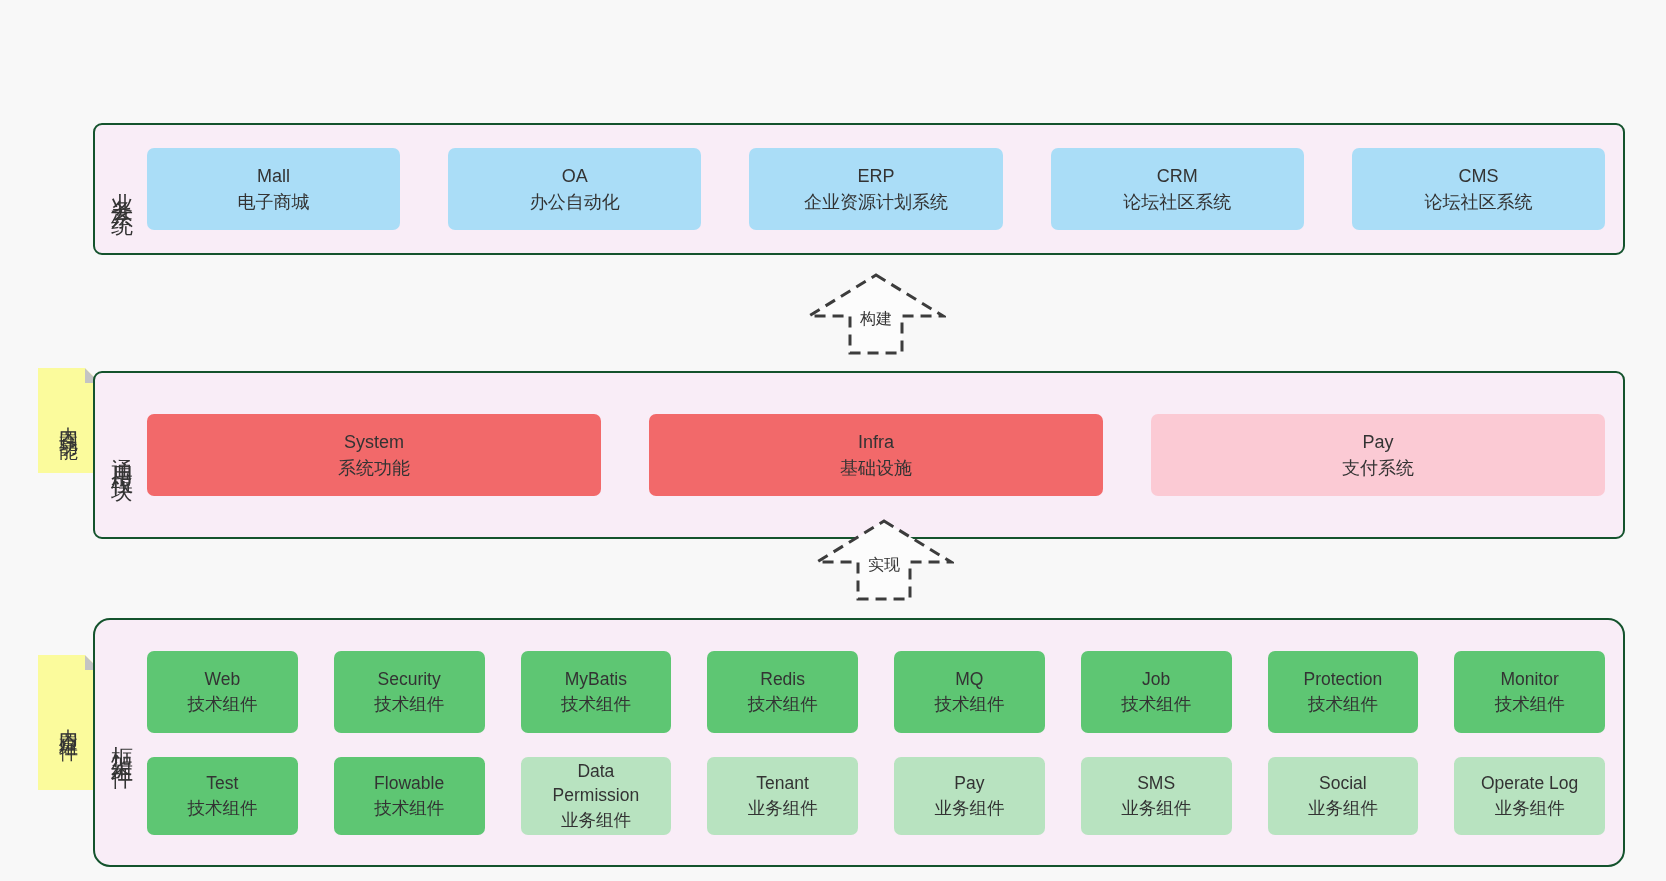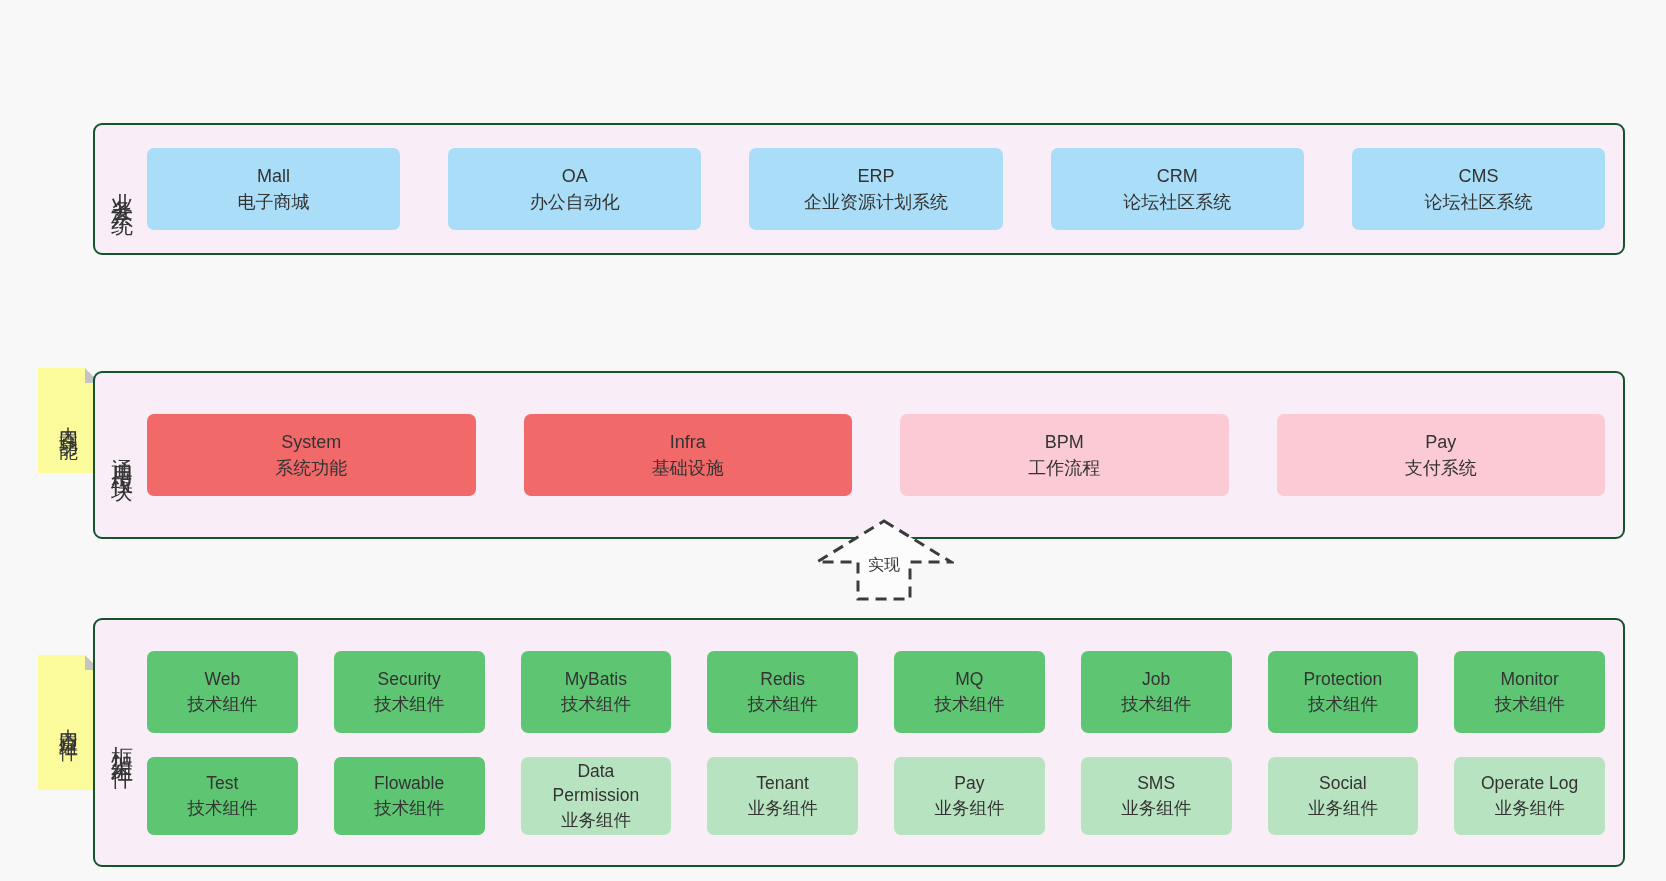--- a/index.html
+++ b/index.html
@@ -22,21 +22,21 @@
     border:2px solid #14532d;
     border-radius:9px;
     box-sizing:border-box;
     display:flex;
     align-items:center;
     padding:0 18px 0 16px;
     z-index:2;
   }
   .panel-top{top:123px;height:132px;}
   .panel-mid{top:371px;height:168px;}
-  .panel-bot{top:618px;height:249px;}
+  .panel-bot{top:618px;height:249px;border-radius:17px;}
   .vlabel{
     writing-mode:vertical-lr;
     text-orientation:upright;
     font-size:22px;
     letter-spacing:7px;
     line-height:1;
     color:#333;
     margin-right:14px;
     white-space:nowrap;
     flex:0 0 auto;
@@ -157,36 +157,38 @@
         <div class="bt" data-name="box-title">CRM</div>
         <div class="bs" data-name="box-subtitle">论坛社区系统</div>
       </div>
       <div class="box blue" data-name="box-cms">
         <div class="bt" data-name="box-title">CMS</div>
         <div class="bs" data-name="box-subtitle">论坛社区系统</div>
       </div>
     </div>
   </section>
 
+  <div class="arrowWrap arrow-1" data-name="arrow-build">
+    <svg width="140" height="84" viewBox="0 0 140 84" data-name="up-arrow-icon">
+      <polygon points="70,3 137,44 96,44 96,81 44,81 44,44 3,44" fill="#fcfcfc" stroke="#3c3c3c" stroke-width="3" stroke-dasharray="11 7"></polygon>
+    </svg>
+    <span class="arrow-label" data-name="arrow-build-label">构建</span>
+  </div>
 
   <section class="panel panel-mid" data-name="layer-panel-common-modules">
     <div class="vlabel" data-name="layer-label">通用模块</div>
     <div class="boxes" data-name="common-modules-boxes">
       <div class="box red" data-name="box-system">
         <div class="bt" data-name="box-title">System</div>
         <div class="bs" data-name="box-subtitle">系统功能</div>
       </div>
       <div class="box red" data-name="box-infra">
         <div class="bt" data-name="box-title">Infra</div>
         <div class="bs" data-name="box-subtitle">基础设施</div>
       </div>
-      <div class="box pink" data-name="box-bpm">
-        <div class="bt" data-name="box-title">BPM</div>
-        <div class="bs" data-name="box-subtitle">工作流程</div>
-      </div>
       <div class="box pink" data-name="box-pay">
         <div class="bt" data-name="box-title">Pay</div>
         <div class="bs" data-name="box-subtitle">支付系统</div>
       </div>
     </div>
   </section>
 
   <div class="arrowWrap arrow-2" data-name="arrow-implement">
     <svg width="140" height="84" viewBox="0 0 140 84" data-name="up-arrow-icon">
       <polygon points="70,3 137,44 96,44 96,81 44,81 44,44 3,44" fill="#fcfcfc" stroke="#3c3c3c" stroke-width="3" stroke-dasharray="11 7"></polygon>

